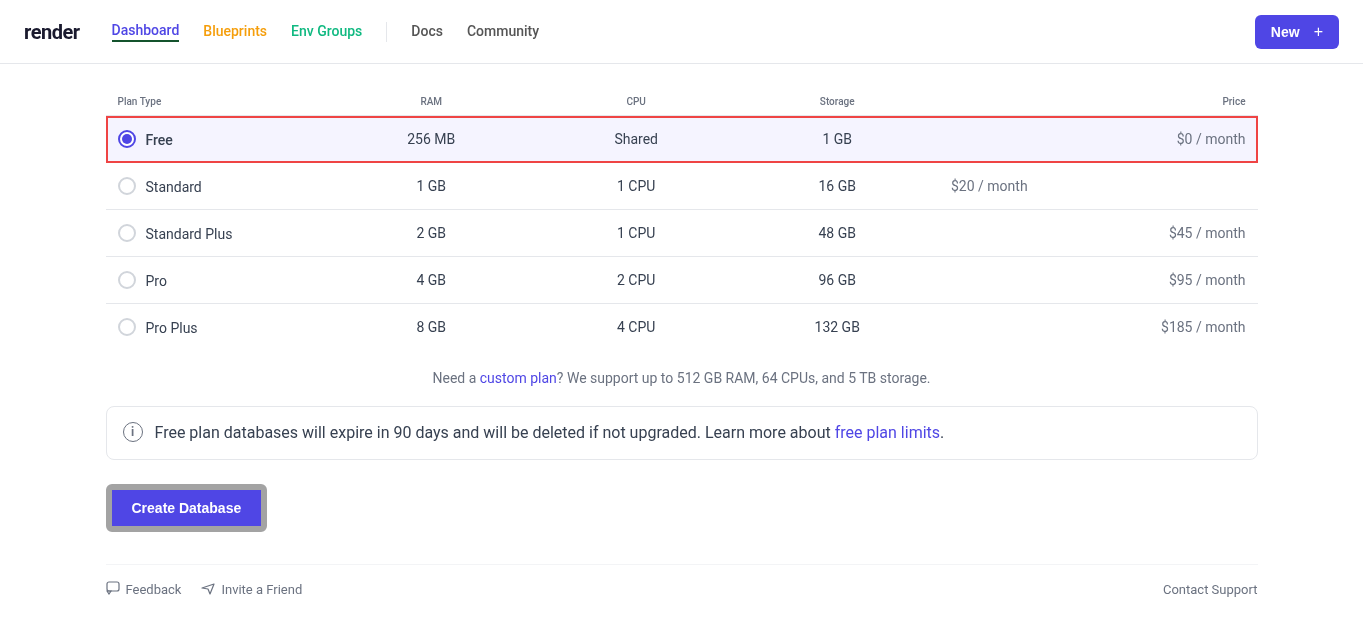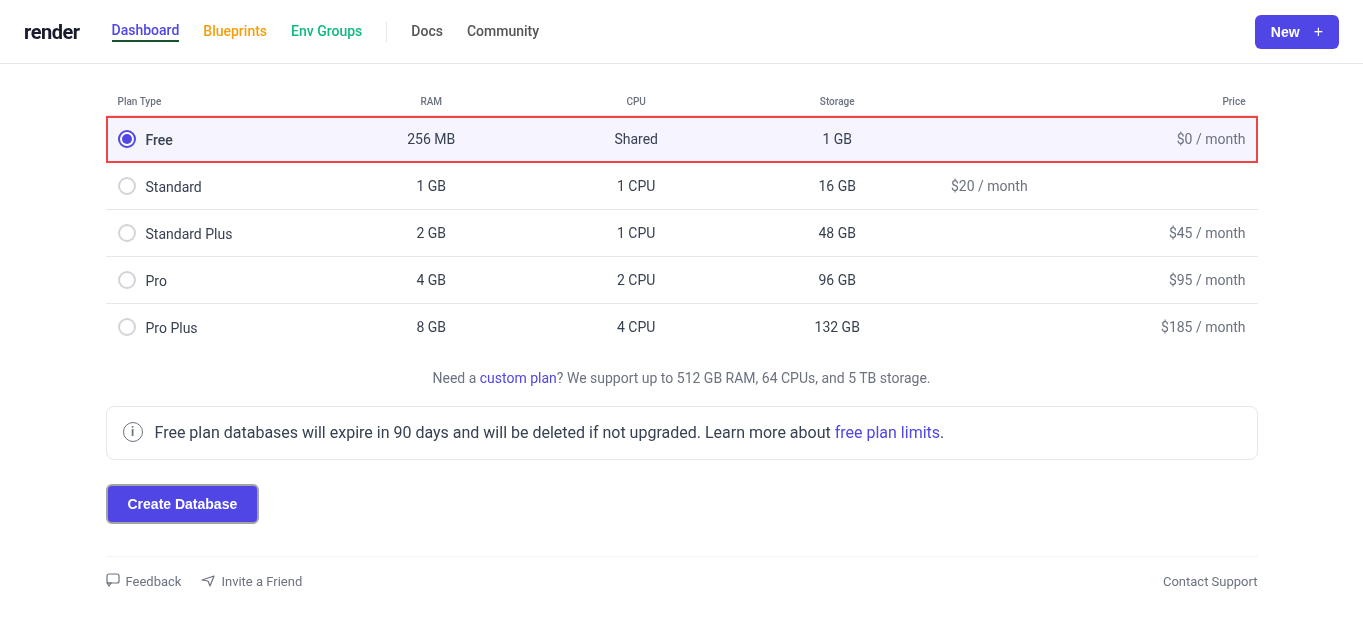--- a/index.html
+++ b/index.html
@@ -74,21 +74,21 @@
     .info-icon {
       width: 20px; height: 20px; border-radius: 50%; border: 1.5px solid #6b7280;
       display: flex; align-items: center; justify-content: center;
       font-size: 12px; font-weight: 700; color: #6b7280; flex-shrink: 0; margin-top: 1px;
     }
     .info-text { font-size: 16px; color: #374151; line-height: 1.5; }
     .info-text a { color: #4f46e5; text-decoration: none; }
 
     
     .create-db-btn {
-      background: #4f46e5; color: #fff; border: 2px solid #a3a3a3;
+      background: #4f46e5; color: #fff; border: 6px solid #a3a3a3;
       border-radius: 6px; padding: 10px 20px; font-size: 14px; font-weight: 600;
       cursor: pointer; margin-bottom: 32px;
     }
 
     
     .footer {
       display: flex; align-items: center; justify-content: space-between;
       padding-top: 16px; border-top: 1px solid #f3f4f6;
     }
     .footer-left { display: flex; align-items: center; gap: 20px; }

